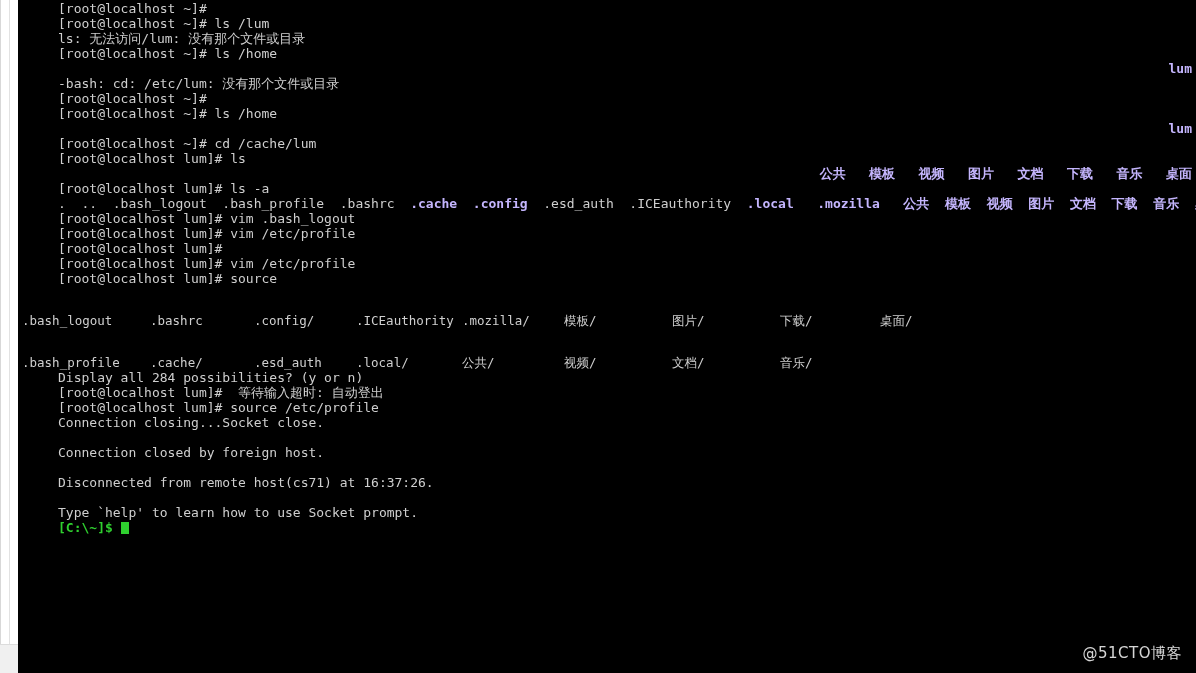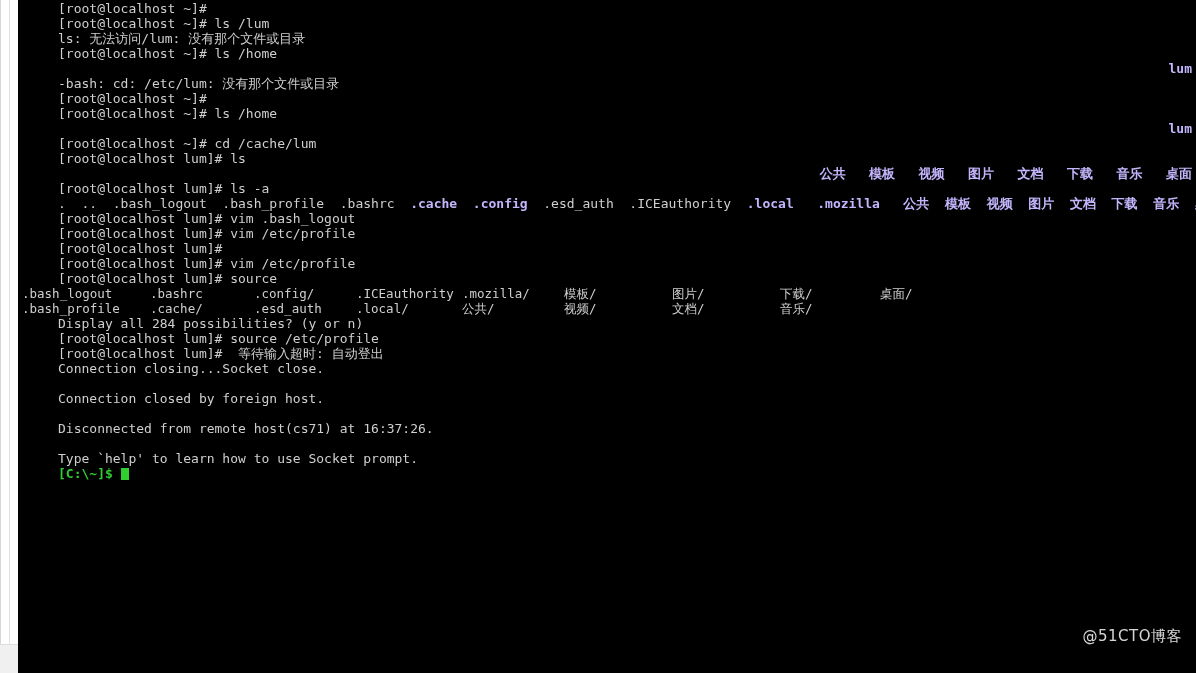--- a/index.html
+++ b/index.html
@@ -84,30 +84,31 @@
     vertical-align: -2px;
   }
   
   .comp-row {
     height: 15px;
     line-height: 15px;
     font-size: 12.5px;
     white-space: pre;
     color: #cfcfcf;
     position: relative;
+    margin-top: 27px;
   }
   .comp-row span.col {
     position: absolute;
     top: 0;
     white-space: pre;
   }
   #watermark {
     position: absolute;
     right: 14px;
-    bottom: 27px;
+    bottom: 10px;
     color: #e8e8e8;
     font-size: 15px;
     font-family: "DejaVu Sans", "Liberation Sans", sans-serif;
     opacity: 0.92;
     letter-spacing: 0.5px;
   }
 </style>
 </head>
 <body>
 
@@ -145,22 +146,22 @@
       <div class="line w">[root@localhost lum]# </div>
       <div class="line w">[root@localhost lum]# vim /etc/profile</div>
       <div class="line w">[root@localhost lum]# source</div>
 
       <div id="completion-table">
           <div class="comp-row"><span class="col" style="left: 0px;">.bash_logout</span><span class="col" style="left: 128px;">.bashrc</span><span class="col" style="left: 232px;">.config/</span><span class="col" style="left: 334px;">.ICEauthority</span><span class="col" style="left: 440px;">.mozilla/</span><span class="col" style="left: 542px;">模板/</span><span class="col" style="left: 650px;">图片/</span><span class="col" style="left: 758px;">下载/</span><span class="col" style="left: 858px;">桌面/</span></div>
           <div class="comp-row"><span class="col" style="left: 0px;">.bash_profile</span><span class="col" style="left: 128px;">.cache/</span><span class="col" style="left: 232px;">.esd_auth</span><span class="col" style="left: 334px;">.local/</span><span class="col" style="left: 440px;">公共/</span><span class="col" style="left: 542px;">视频/</span><span class="col" style="left: 650px;">文档/</span><span class="col" style="left: 758px;">音乐/</span></div>
         </div>
 
       <div class="line w">Display all 284 possibilities? (y or n)</div>
+      <div class="line w">[root@localhost lum]#  等待输入超时: 自动登出</div>
       <div class="line w">[root@localhost lum]# source /etc/profile</div>
-      <div class="line w">[root@localhost lum]#  等待输入超时: 自动登出</div>
       <div class="line w">Connection closing...Socket close.</div>
       <div class="line blank"></div>
       <div class="line w">Connection closed by foreign host.</div>
       <div class="line blank"></div>
       <div class="line w">Disconnected from remote host(cs71) at 16:37:26.</div>
       <div class="line blank"></div>
       <div class="line w">Type `help' to learn how to use Socket prompt.</div>
 
       <div class="line"><span class="green">[C:\~]$ </span><span class="cursor"></span></div>
 

